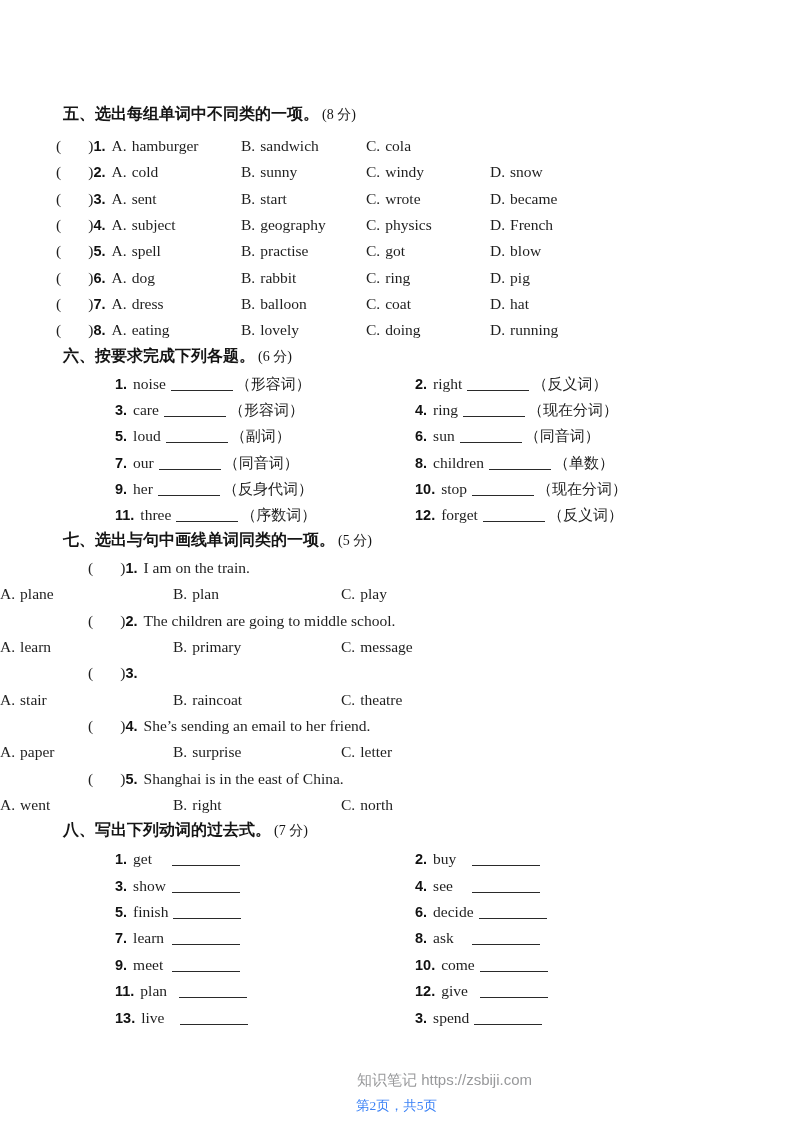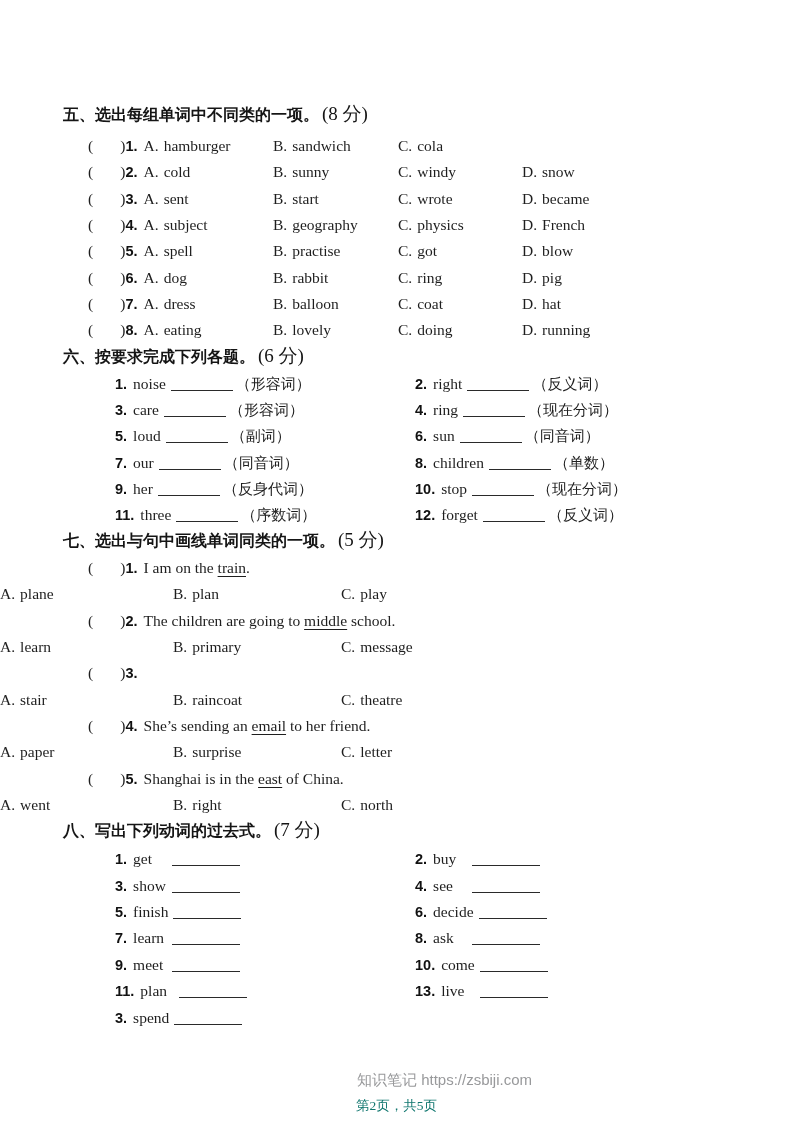--- a/index.html
+++ b/index.html
@@ -9,35 +9,35 @@
     font-family:"Liberation Serif","DejaVu Serif",serif;
     font-size:15.5px; color:#1e1e1e;
   }
   .sec { position:absolute; left:0; width:100%; }
   .sec-title {
     margin:0 0 0 63px; font-size:16px; font-weight:700;
     font-family:"Liberation Sans","DejaVu Sans",sans-serif;
     color:#151515; line-height:22px; height:22px;
   }
   .pts {
-    font-weight:400; font-size:19px; margin-left:3px;
+    font-weight:400; font-size:14px; margin-left:3px;
     font-family:"Liberation Serif","DejaVu Serif",serif;
   }
   .num {
     font-family:"Liberation Sans","DejaVu Sans",sans-serif;
     font-weight:700; font-size:14.5px; margin-right:6px; color:#111;
   }
   .bracket { white-space:pre; }
   .optlabel { margin-right:5px; }
   
   .s5rows { margin-top:8px; }
   .s5row {
     height:26.3px; display:grid;
     grid-template-columns:185px 125px 124px auto;
-    padding-left:88px; align-items:center;
+    padding-left:56px; align-items:center;
   }
   
   .twocol {
     display:grid; grid-template-columns:300px auto;
     padding-left:115px; grid-auto-rows:26.3px; align-items:center;
   }
   .s6grid { margin-top:4px; }
   .s8grid { margin-top:5px; grid-auto-rows:26.4px; }
   .blank {
     display:inline-block; width:62px; height:14px;
@@ -47,31 +47,31 @@
   .blank.b8 { width:68px; }
   .s8word { display:inline-block; min-width:34px; }
   .hint { font-size:15px; color:#1e1e1e; }
   
   .s7q { }
   .s7sentence { height:26.3px; padding-left:88px; display:flex; align-items:center; }
   .s7opts {
     height:26.3px; display:grid; 
     grid-template-columns:173px 168px auto; align-items:center;
   }
-  .ul { text-decoration:underline; text-underline-offset:3px; }
+  .ul { text-underline-offset:3px; }
   
   .footer-site {
     position:absolute; top:1071px; left:0; width:100%; text-align:center;
     color:#98999b; font-size:15px;
     font-family:"Liberation Sans","DejaVu Sans",sans-serif;
     margin-left:48px;
   }
   .footer-page {
     position:absolute; top:1097px; left:0; width:100%; text-align:center;
-    color:#0f766e; font-size:13.5px;
+    color:#3b82f6; font-size:13.5px;
   }
 </style>
 </head>
 <body>
 
 <div class="page">
 
   <section class="sec" style="top:103px">
     <h2 class="sec-title"><span>五、选出每组单词中不同类的一项。</span><span class="pts">(8 分)</span></h2>
     <div class="s5rows">
@@ -230,20 +230,21 @@
       <div><span class="num">2.</span><span class="s8word">buy</span><span class="blank b8"></span></div>
       <div><span class="num">3.</span><span class="s8word">show</span><span class="blank b8"></span></div>
       <div><span class="num">4.</span><span class="s8word">see</span><span class="blank b8"></span></div>
       <div><span class="num">5.</span><span class="s8word">finish</span><span class="blank b8"></span></div>
       <div><span class="num">6.</span><span class="s8word">decide</span><span class="blank b8"></span></div>
       <div><span class="num">7.</span><span class="s8word">learn</span><span class="blank b8"></span></div>
       <div><span class="num">8.</span><span class="s8word">ask</span><span class="blank b8"></span></div>
       <div><span class="num">9.</span><span class="s8word">meet</span><span class="blank b8"></span></div>
       <div><span class="num">10.</span><span class="s8word">come</span><span class="blank b8"></span></div>
       <div><span class="num">11.</span><span class="s8word">plan</span><span class="blank b8"></span></div>
+      <div><span class="num">12.</span><span class="s8word">give</span><span class="blank b8"></span></div>
       <div><span class="num">13.</span><span class="s8word">live</span><span class="blank b8"></span></div>
       <div><span class="num">3.</span><span class="s8word">spend</span><span class="blank b8"></span></div>
     </div>
   </section>
 
   <div class="footer-site">知识笔记 https://zsbiji.com</div>
   <div class="footer-page">第2页，共5页</div>
 
 </div>
 

